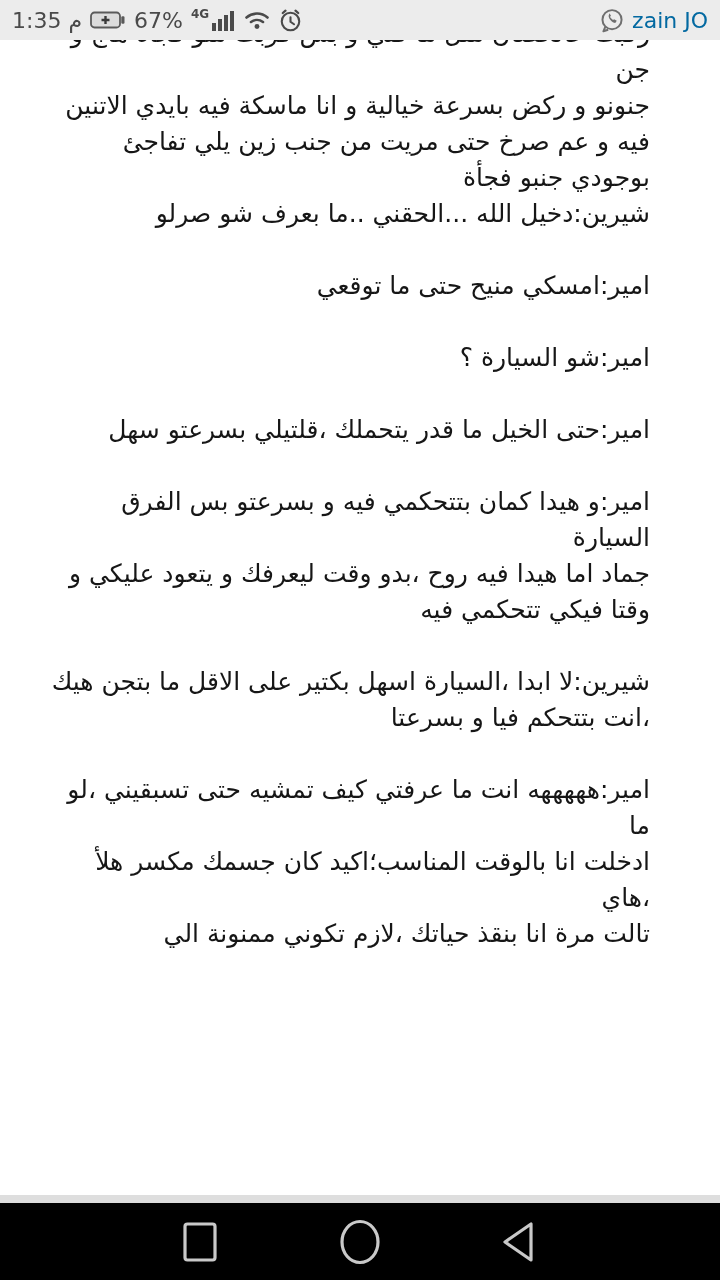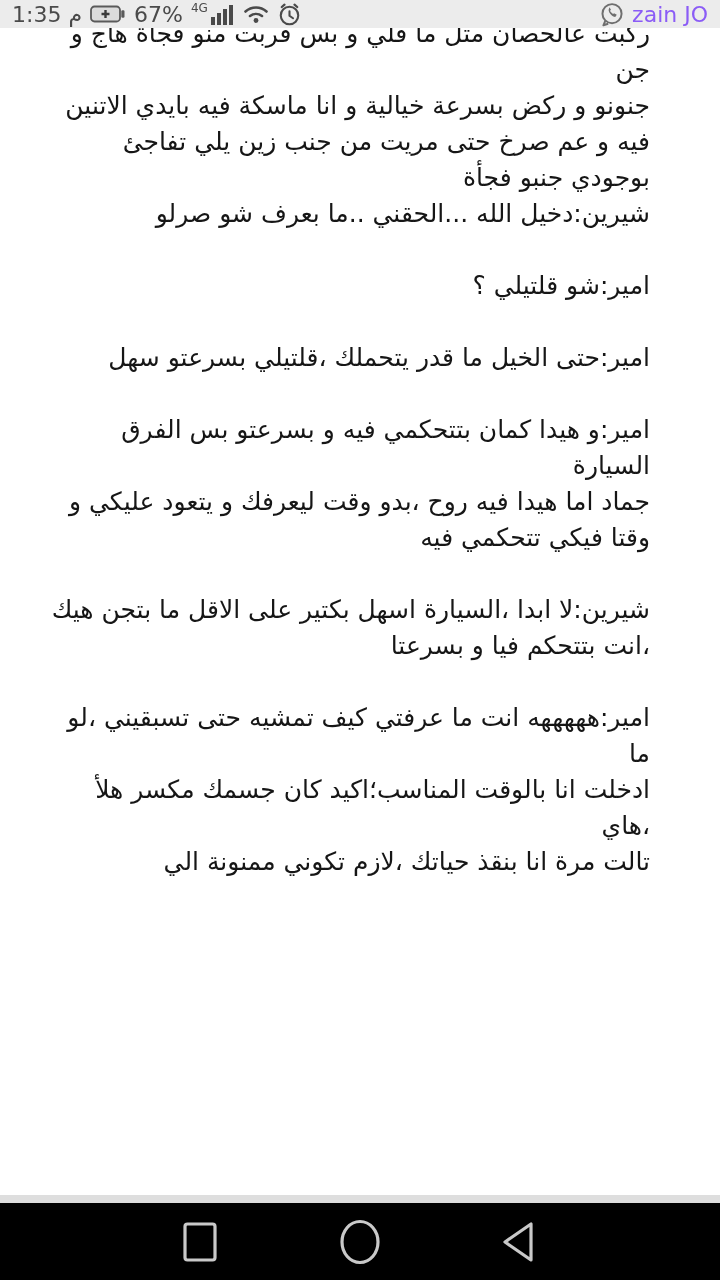--- a/index.html
+++ b/index.html
@@ -1,28 +1,28 @@
 <!DOCTYPE html>
 <html lang="ar"><head>
 <meta charset="utf-8">
 <style>
   html,body{margin:0;padding:0;background:#fff;}
   .phone{position:relative;width:720px;height:1280px;overflow:hidden;background:#ffffff;
          font-family:"DejaVu Sans",sans-serif;}
 
   
-  .statusbar{position:absolute;top:0;left:0;right:0;height:28px;background:#ececec;
+  .statusbar{position:absolute;top:0;left:0;right:0;height:40px;background:#ececec;
              display:flex;align-items:center;justify-content:space-between;
              padding:0 12px;box-sizing:border-box;z-index:10;color:#4a4a4a;}
   .sb-left{display:flex;align-items:center;gap:8px;}
   .sb-time{font-size:22px;letter-spacing:0.5px;}
   .sb-pct{font-size:22px;}
   .sb-net{display:flex;align-items:flex-end;}
-  .fourg{font-size:12px;font-weight:normal;line-height:1;position:relative;top:-11px;margin-right:1px;}
-  .sb-right{display:flex;align-items:center;gap:7px;color:#8b5cf6;}
+  .fourg{font-size:12px;font-weight:bold;line-height:1;position:relative;top:-11px;margin-right:1px;}
+  .sb-right{display:flex;align-items:center;gap:7px;color:#0369a1;}
   .sb-carrier{font-size:22px;}
 
   
   .content{position:absolute;top:0;left:0;width:720px;height:1195px;background:#fff;
            box-sizing:border-box;padding:16px 70px 0 50px;
            direction:rtl;text-align:right;font-size:25px;line-height:36px;color:#161616;
            overflow:hidden;}
   .content p{margin:0 0 36px 0;white-space:pre-line;}
 
   
@@ -38,21 +38,22 @@
 <body>
 
 <div class="phone">
 
   <div class="content">
     <p>ركبت عالحصان متل ما قلي و بس قربت منو فجأة هاج و جن
 جنونو و ركض بسرعة خيالية و انا ماسكة فيه بايدي الاتنين
 فيه و عم صرخ حتى مريت من جنب زين يلي تفاجئ
 بوجودي جنبو فجأة
 شيرين:دخيل الله ...الحقني ..ما بعرف شو صرلو</p>
-    <p>امير:شو قلتيلي ؟</p>
+    <p>امير:امسكي منيح حتى ما توقعي</p>
+    <p>امير:شو السيارة ؟</p>
     <p>امير:حتى الخيل ما قدر يتحملك ،قلتيلي بسرعتو سهل</p>
     <p>امير:و هيدا كمان بتتحكمي فيه و بسرعتو بس الفرق السيارة
 جماد اما هيدا فيه روح ،بدو وقت ليعرفك و يتعود عليكي و
 وقتا فيكي تتحكمي فيه</p>
     <p>شيرين:لا ابدا ،السيارة اسهل بكتير على الاقل ما بتجن هيك
 ،انت بتتحكم فيا و بسرعتا</p>
     <p>امير:هههههه انت ما عرفتي كيف تمشيه حتى تسبقيني ،لو ما
 ادخلت انا بالوقت المناسب؛اكيد كان جسمك مكسر هلأ ،هاي
 تالت مرة انا بنقذ حياتك ،لازم تكوني ممنونة الي</p>
 

